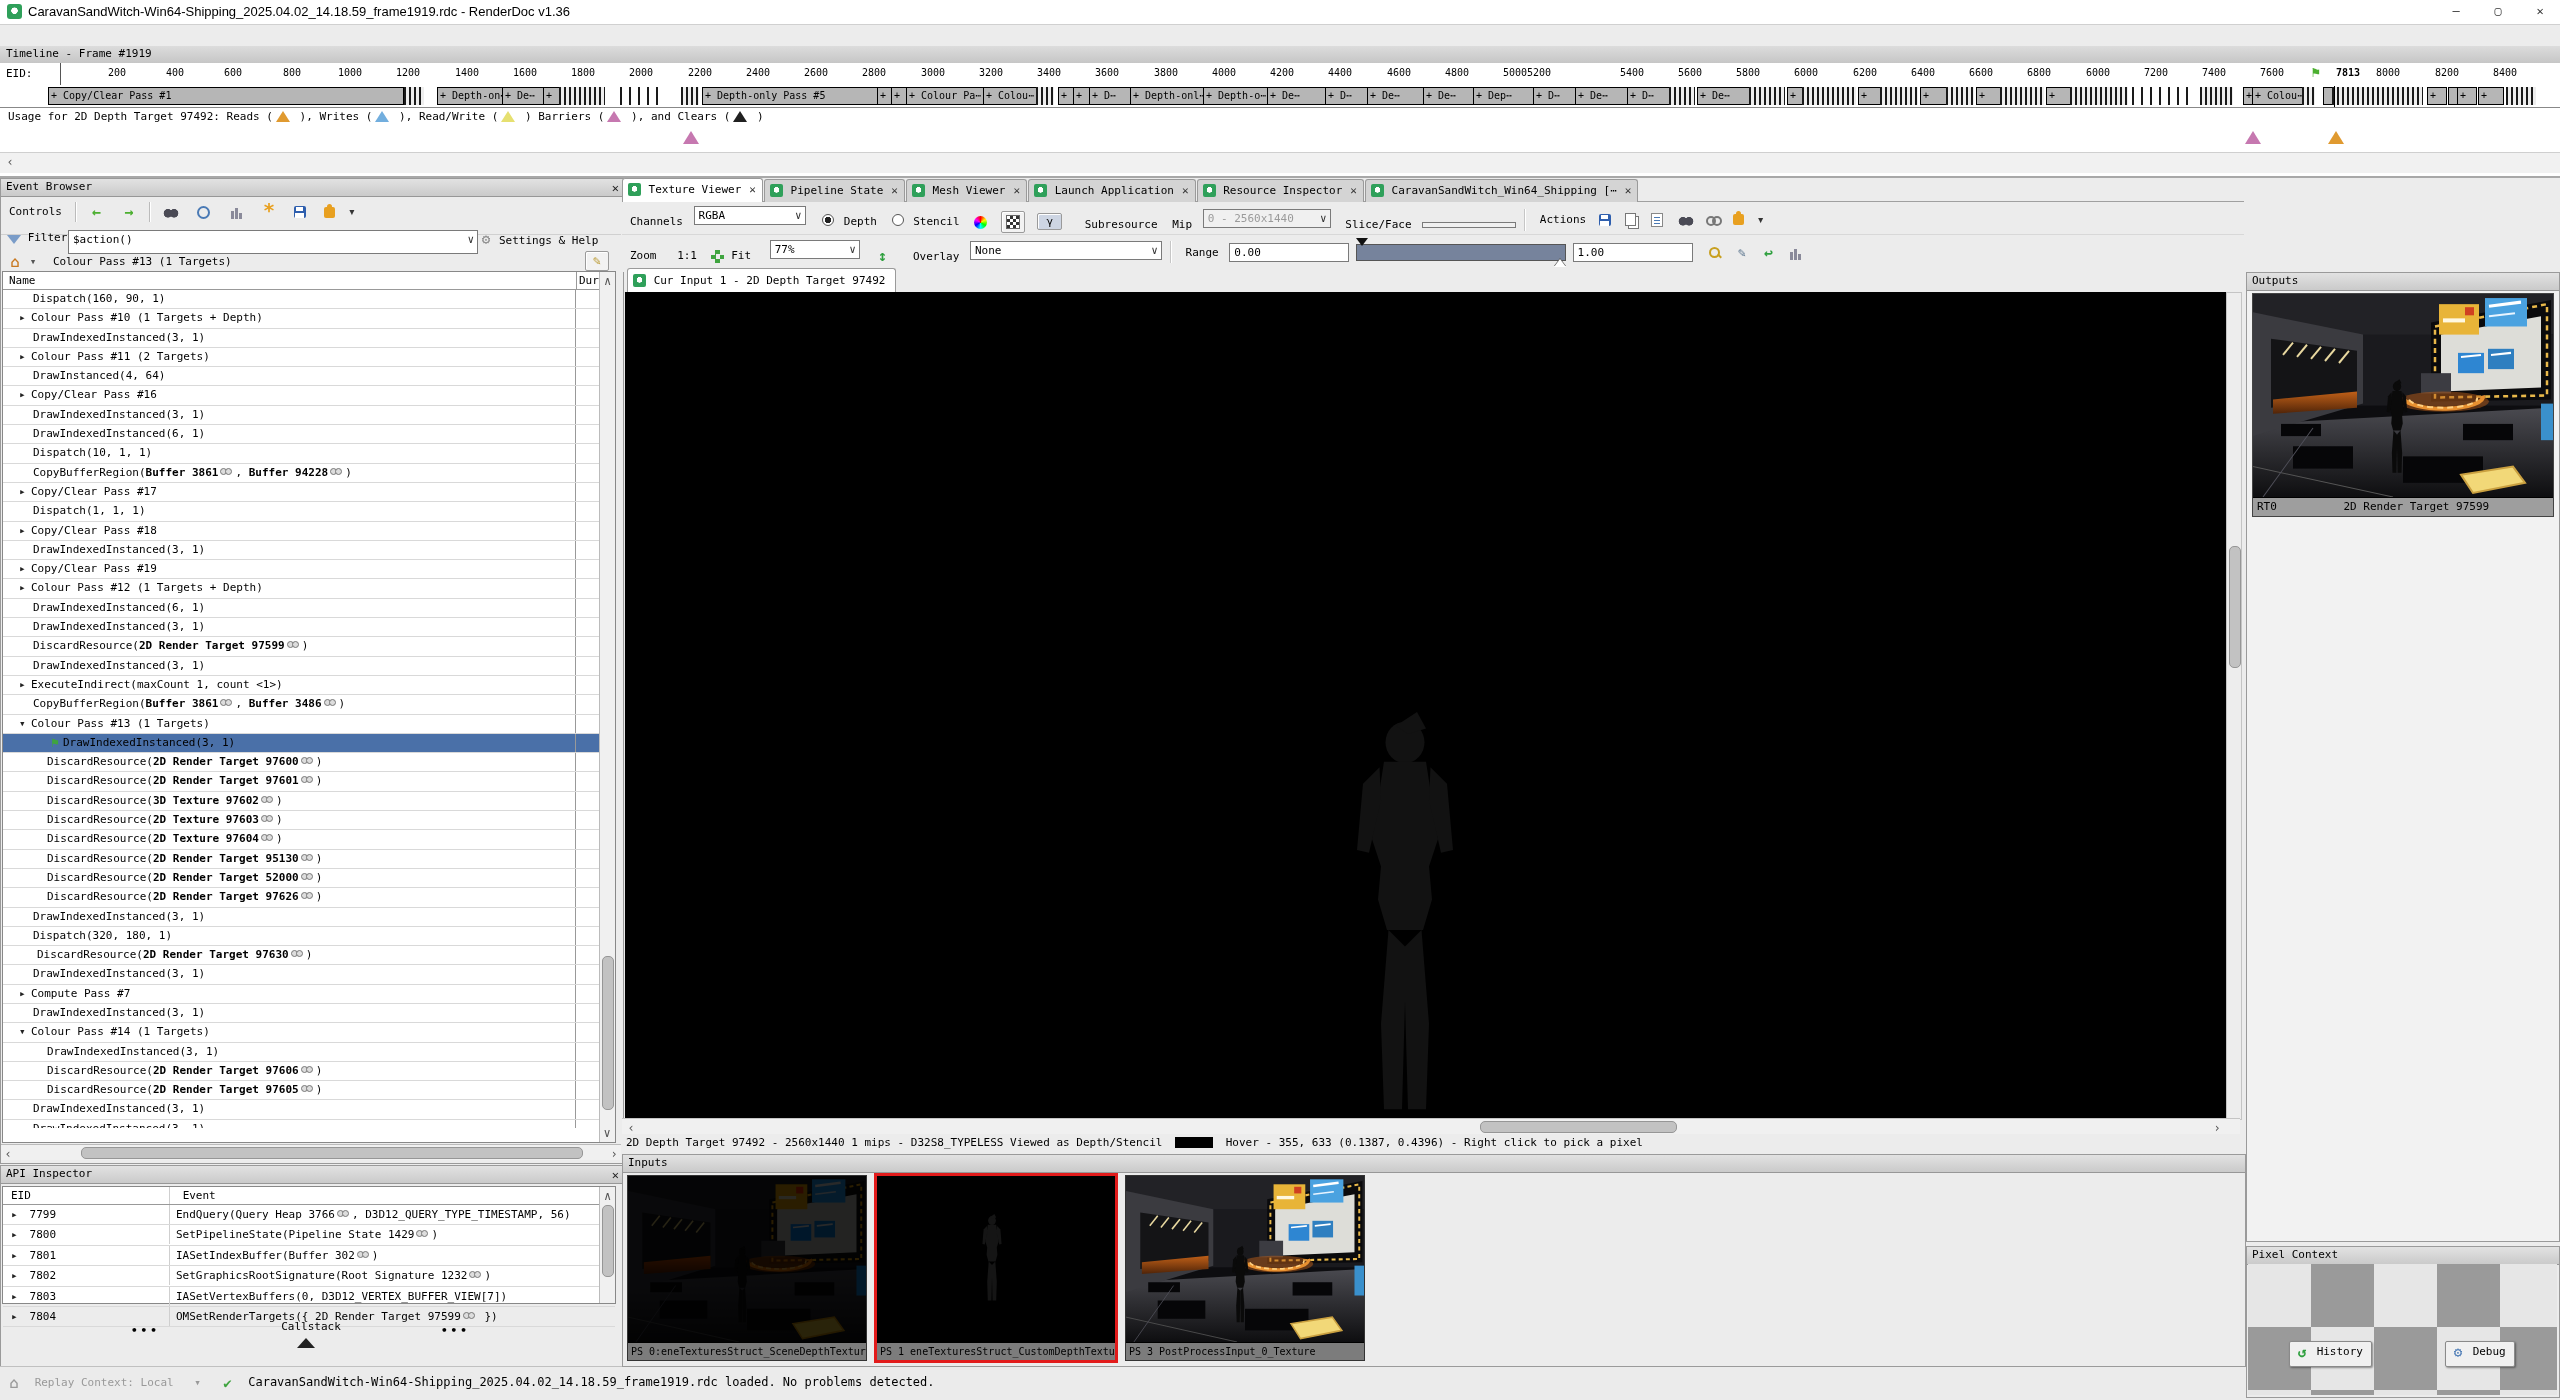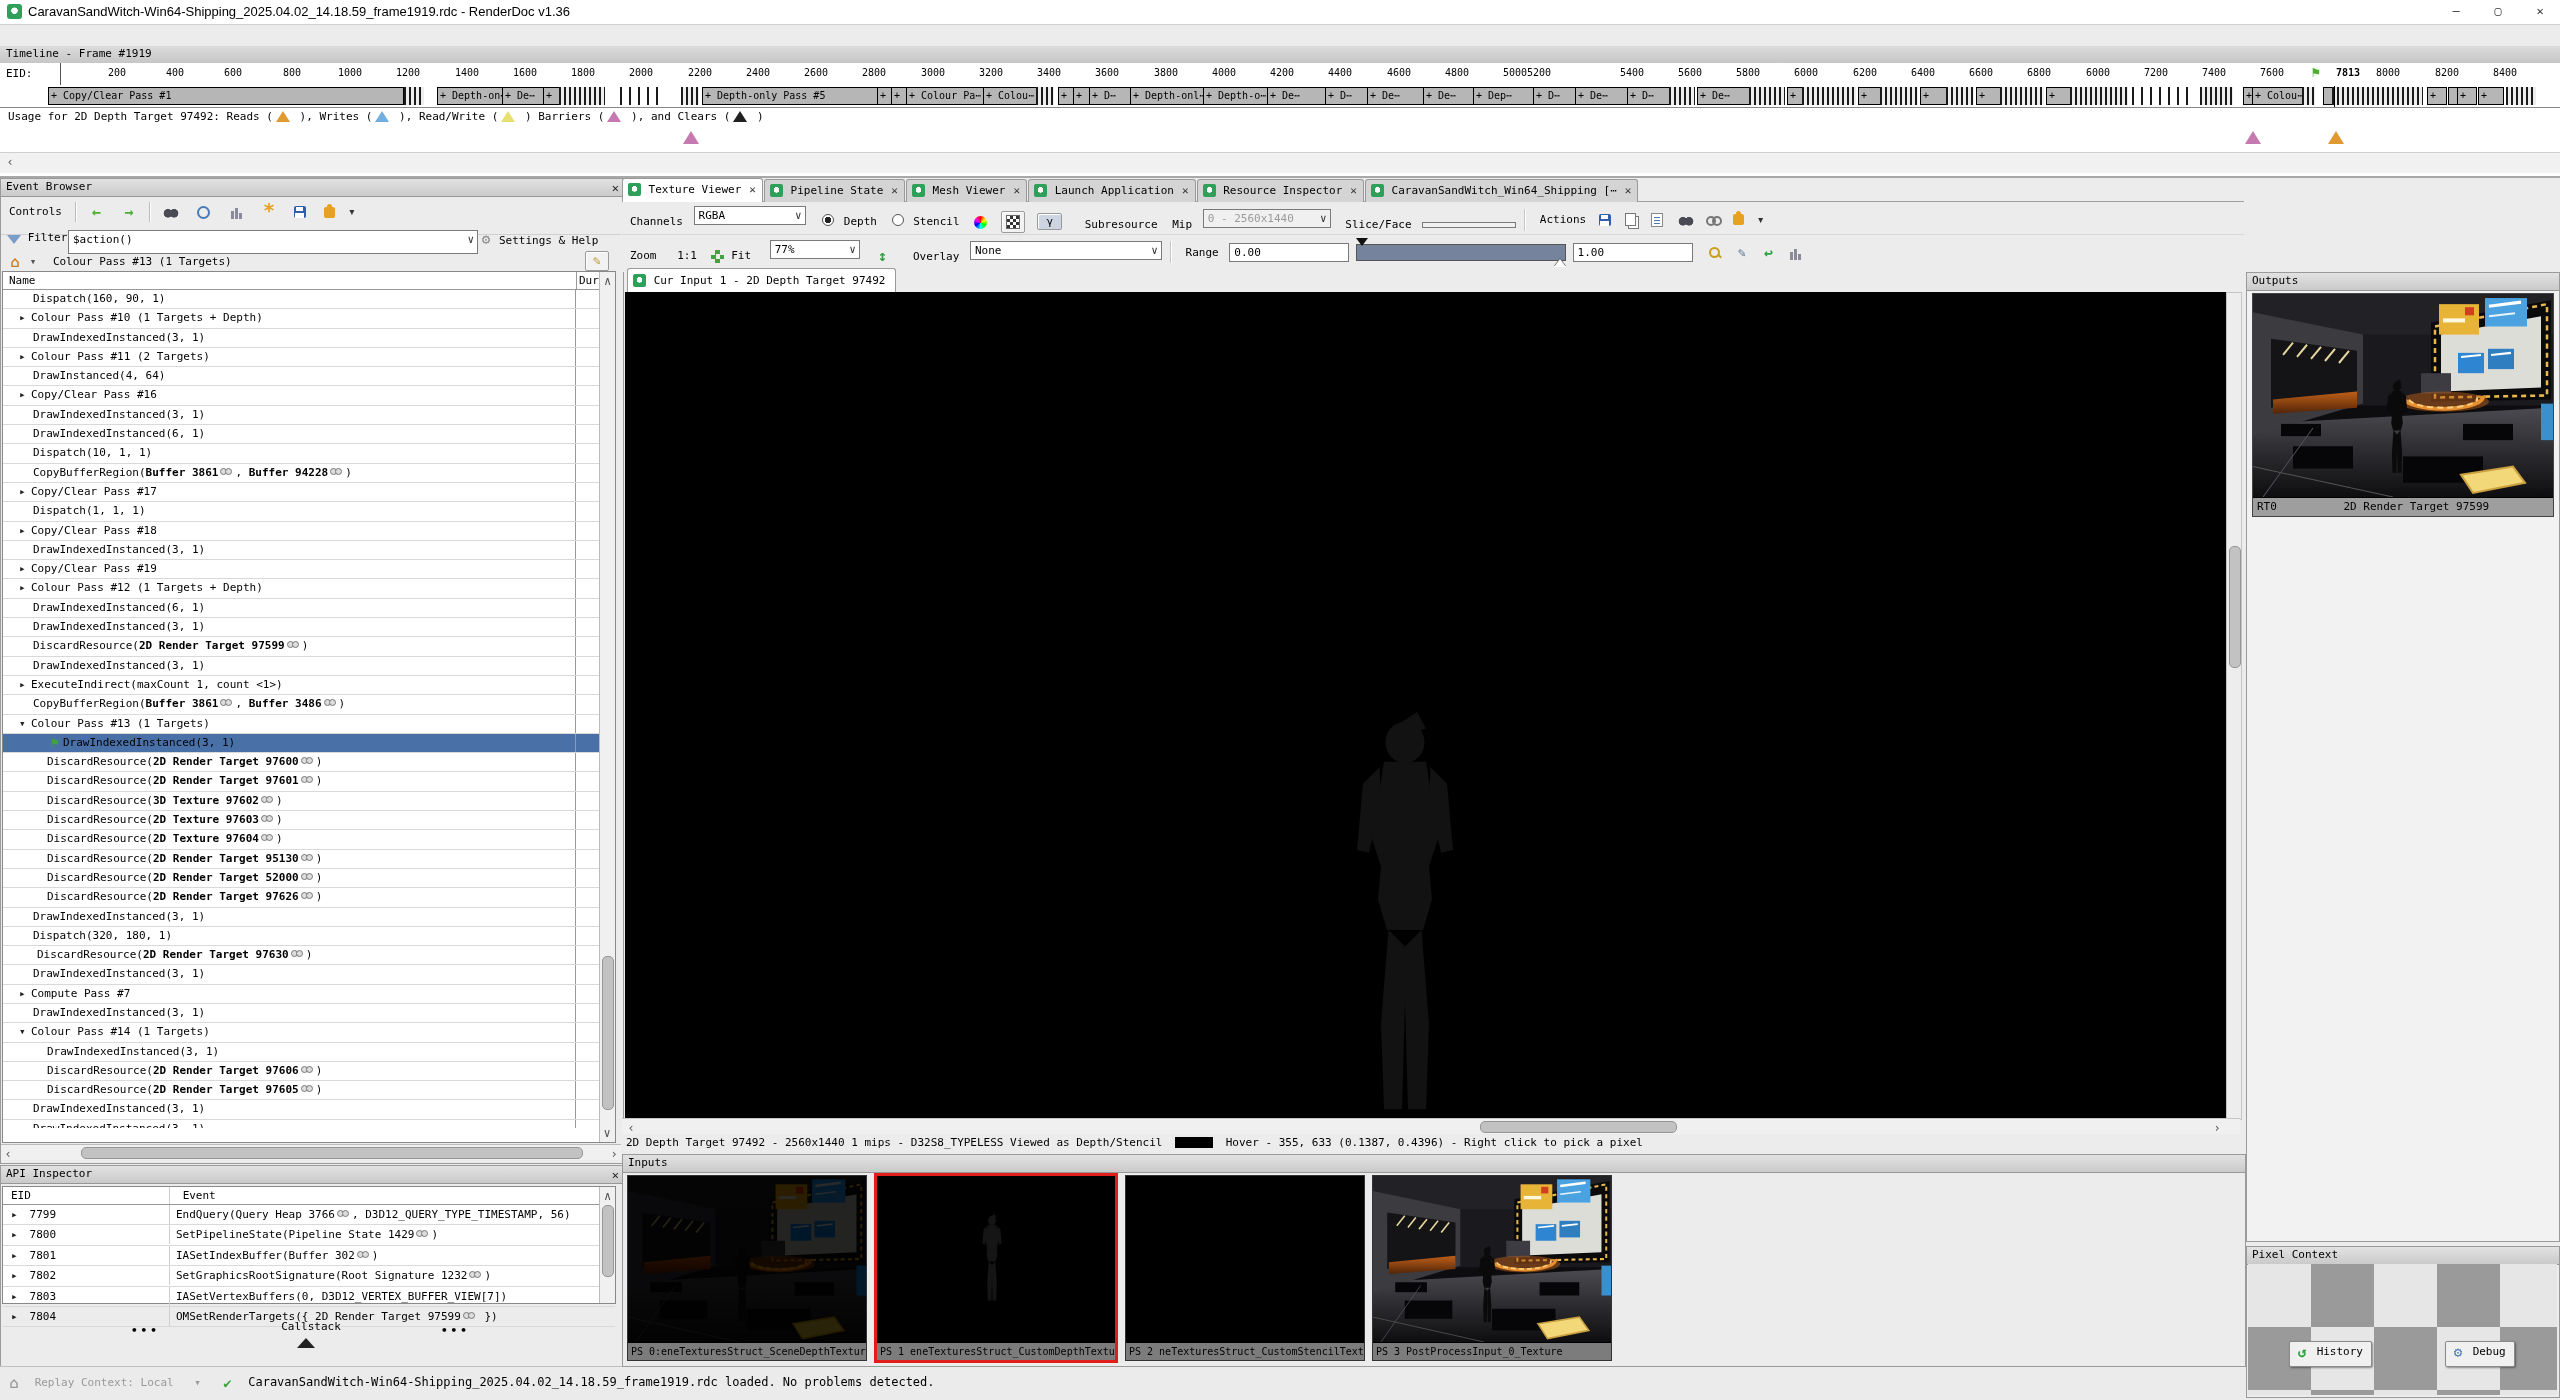--- a/index.html
+++ b/index.html
@@ -605,21 +605,21 @@
     <div class="p-head">
       <span>Inputs</span>
     </div>
     <div class="in-thumbs" id="inThumbs"><div class="in-thumb"><svg class="scene-dark" viewBox="0 0 300 200" preserveAspectRatio="none">
             <use href="#scene"></use>
           </svg><div class="in-label">PS 0:eneTexturesStruct_SceneDepthTextur</div></div><div class="in-thumb selected"><svg viewBox="0 0 238 166" preserveAspectRatio="none">
             <rect width="238" height="166" fill="#000"></rect>
             <g transform="translate(100,38) scale(0.30)" color="#151515">
               <use href="#person"></use>
             </g>
-          </svg><div class="in-label">PS 1 eneTexturesStruct_CustomDepthTextur</div></div><div class="in-thumb"><div class="in-label">PS 2 neTexturesStruct_CustomStencilText</div></div><div class="in-thumb"><svg viewBox="0 0 300 200" preserveAspectRatio="none">
+          </svg><div class="in-label">PS 1 eneTexturesStruct_CustomDepthTextur</div></div><div class="in-thumb"><svg viewBox="0 0 300 200" preserveAspectRatio="none">
             <use href="#scene"></use>
           </svg><div class="in-label">PS 3    PostProcessInput_0_Texture</div></div></div>
   </div>
 
   <div class="abs panel outputs">
     <div class="p-head">
       <span>Outputs</span>
     </div>
     <div class="out-thumb">
       <svg viewBox="0 0 300 200" preserveAspectRatio="none">

